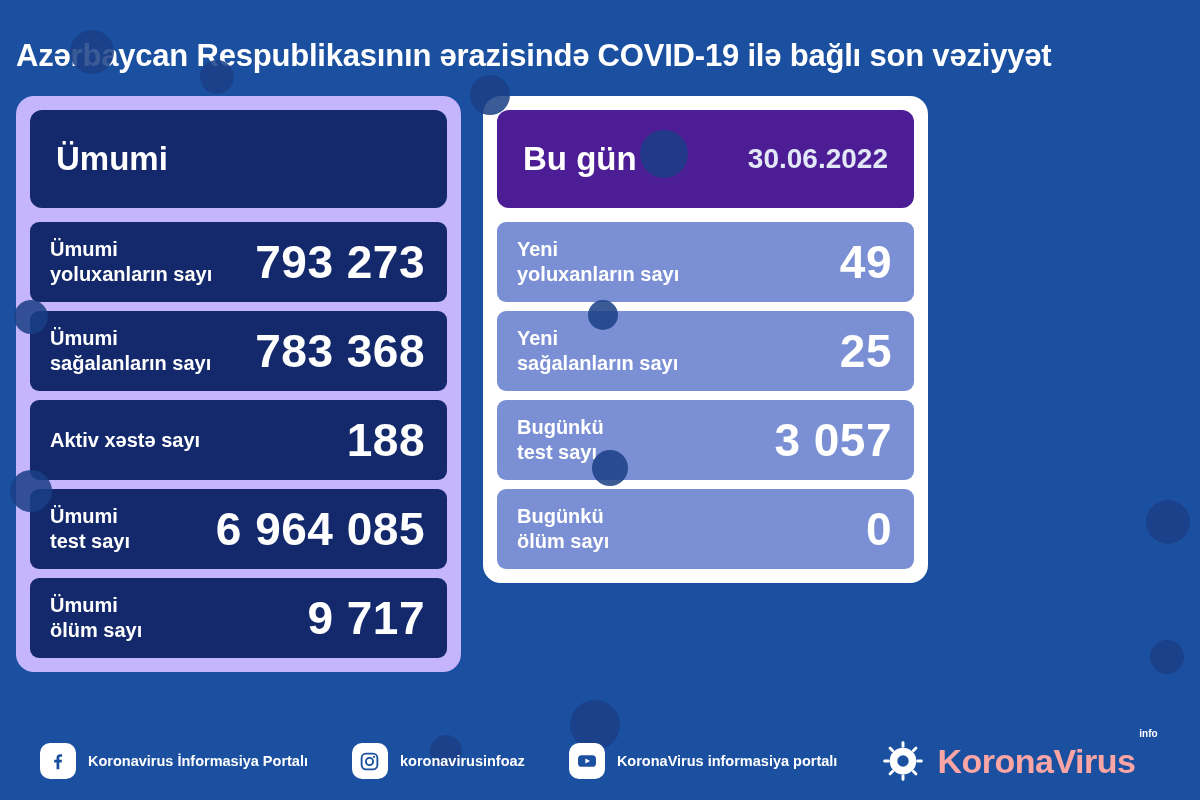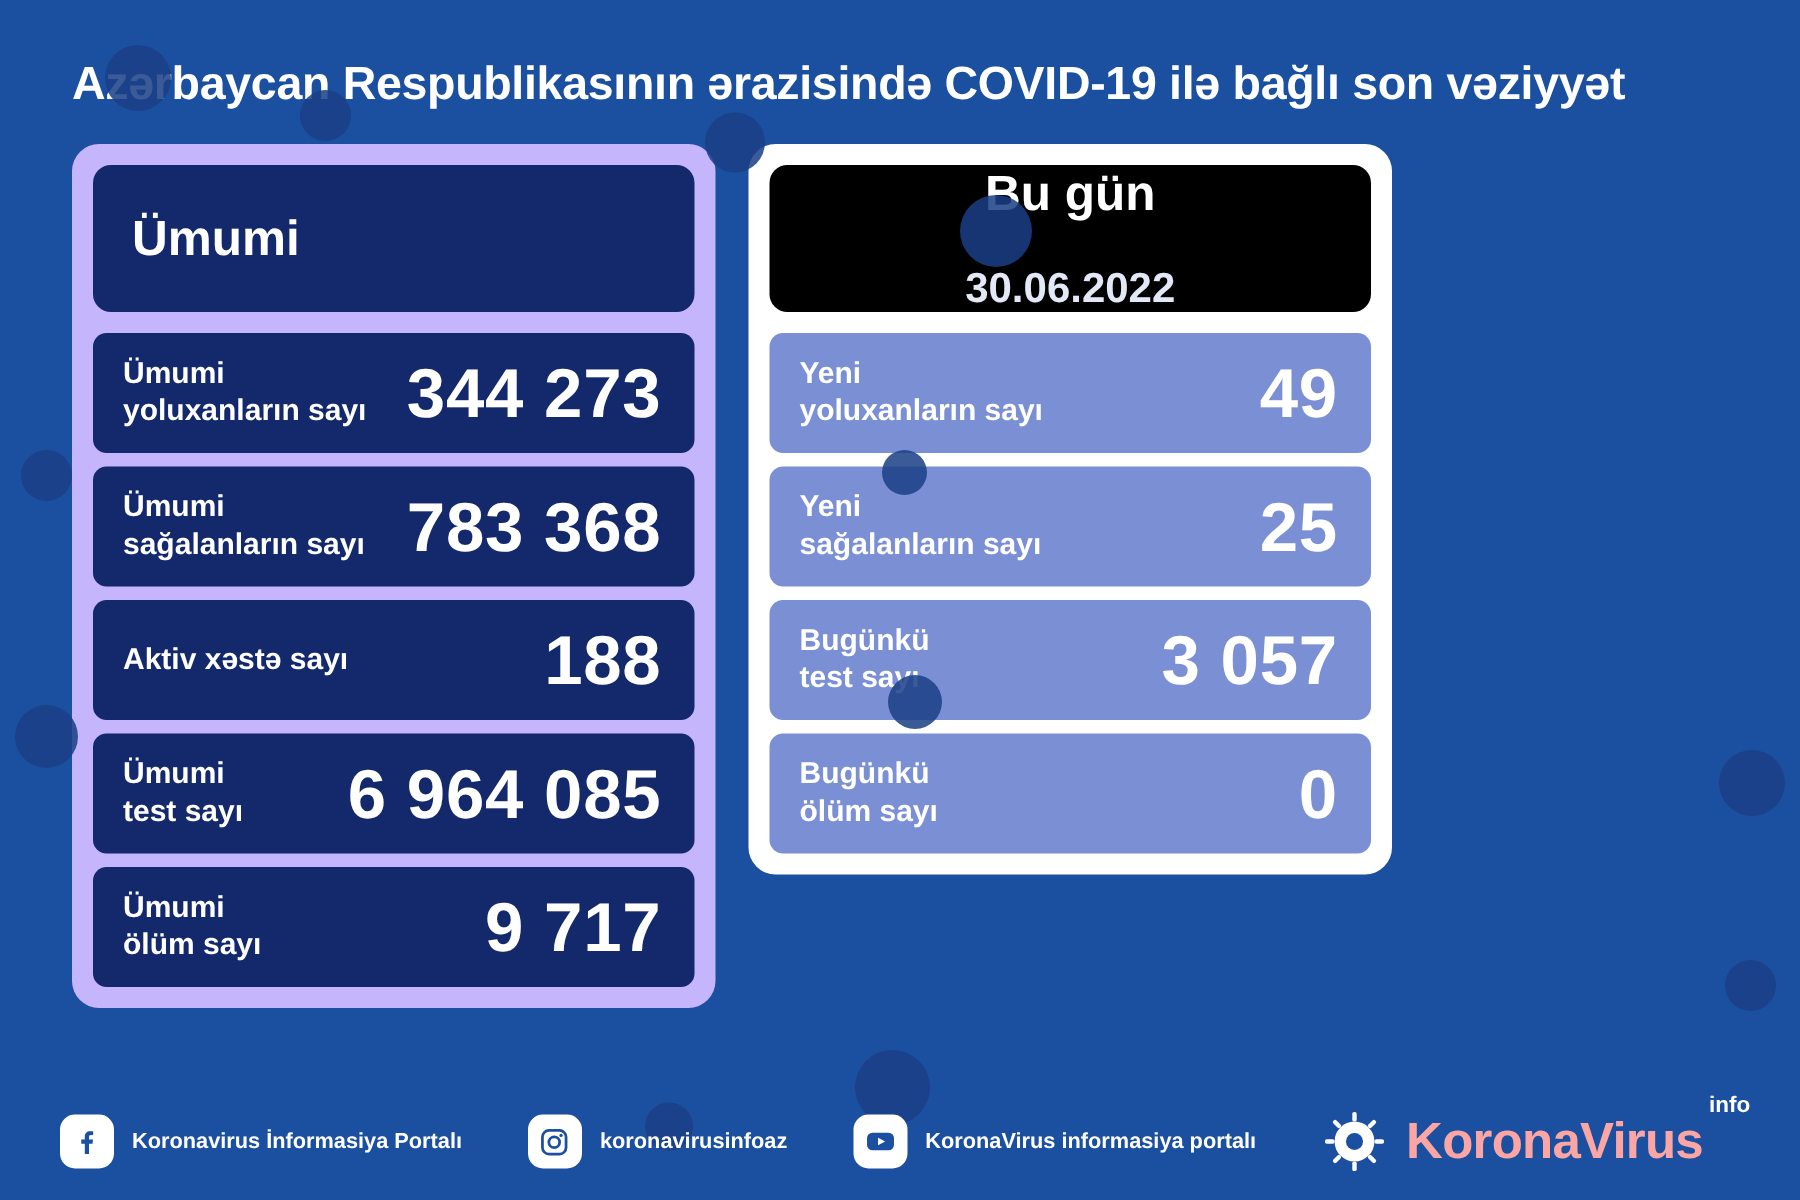--- a/index.html
+++ b/index.html
@@ -36,21 +36,21 @@
       -0.75em -0.75em 0 -0.72em #1a3f86,
       0.75em -0.75em 0 -0.72em #1a3f86,
       -0.75em 0.75em 0 -0.72em #1a3f86,
       0.75em 0.75em 0 -0.72em #1a3f86;
     width: 1px; height: 1px;
   }
 
   .page {
     position: relative;
     width: 962px; height: 800px;
-    padding: 38px 34px 0 48px;
+    padding: 38px 34px 0 16px;
   }
 
   .title {
     color: #ffffff;
     font-size: 31px;
     font-weight: bold;
     letter-spacing: -0.2px;
     text-align: center;
     margin-bottom: 22px;
     white-space: nowrap;
@@ -73,21 +73,21 @@
   .card-head {
     border-radius: 12px;
     height: 98px;
     display: flex;
     align-items: center;
     justify-content: space-between;
     padding: 0 26px;
     margin-bottom: 14px;
   }
   .head-total { background: #13296b; }
-  .head-today { background: #000000; flex-direction: column; }
+  .head-today { background: #4c1d95; }
 
   .head-label {
     color: #ffffff;
     font-size: 33px;
     font-weight: bold;
   }
   .head-date {
     color: #e3e8f7;
     font-size: 28px;
     font-weight: bold;
@@ -163,21 +163,21 @@
     flex: 0 0 auto;
   }
   .brand-text {
     color: #fca5a5;
     font-size: 34px;
     font-weight: bold;
     letter-spacing: -0.5px;
   }
   .brand-sup {
     color: #ffffff;
-    font-size: 15px;
+    font-size: 10px;
     font-weight: bold;
     align-self: flex-start;
     margin-top: 6px;
     margin-left: -8px;
   }
 </style>
 </head>
 <body>
 
 <div class="page">
@@ -199,21 +199,21 @@
 
   <div class="columns">
 
     <section class="card card-total">
       <div class="card-head head-total">
         <span class="head-label">Ümumi</span>
       </div>
       <div class="row row-total">
         <span class="row-label">Ümumi
 yoluxanların sayı</span>
-        <span class="row-value">344 273</span>
+        <span class="row-value">793 273</span>
       </div>
       <div class="row row-total">
         <span class="row-label">Ümumi
 sağalanların sayı</span>
         <span class="row-value">783 368</span>
       </div>
       <div class="row row-total">
         <span class="row-label">Aktiv xəstə sayı</span>
         <span class="row-value">188</span>
       </div>

